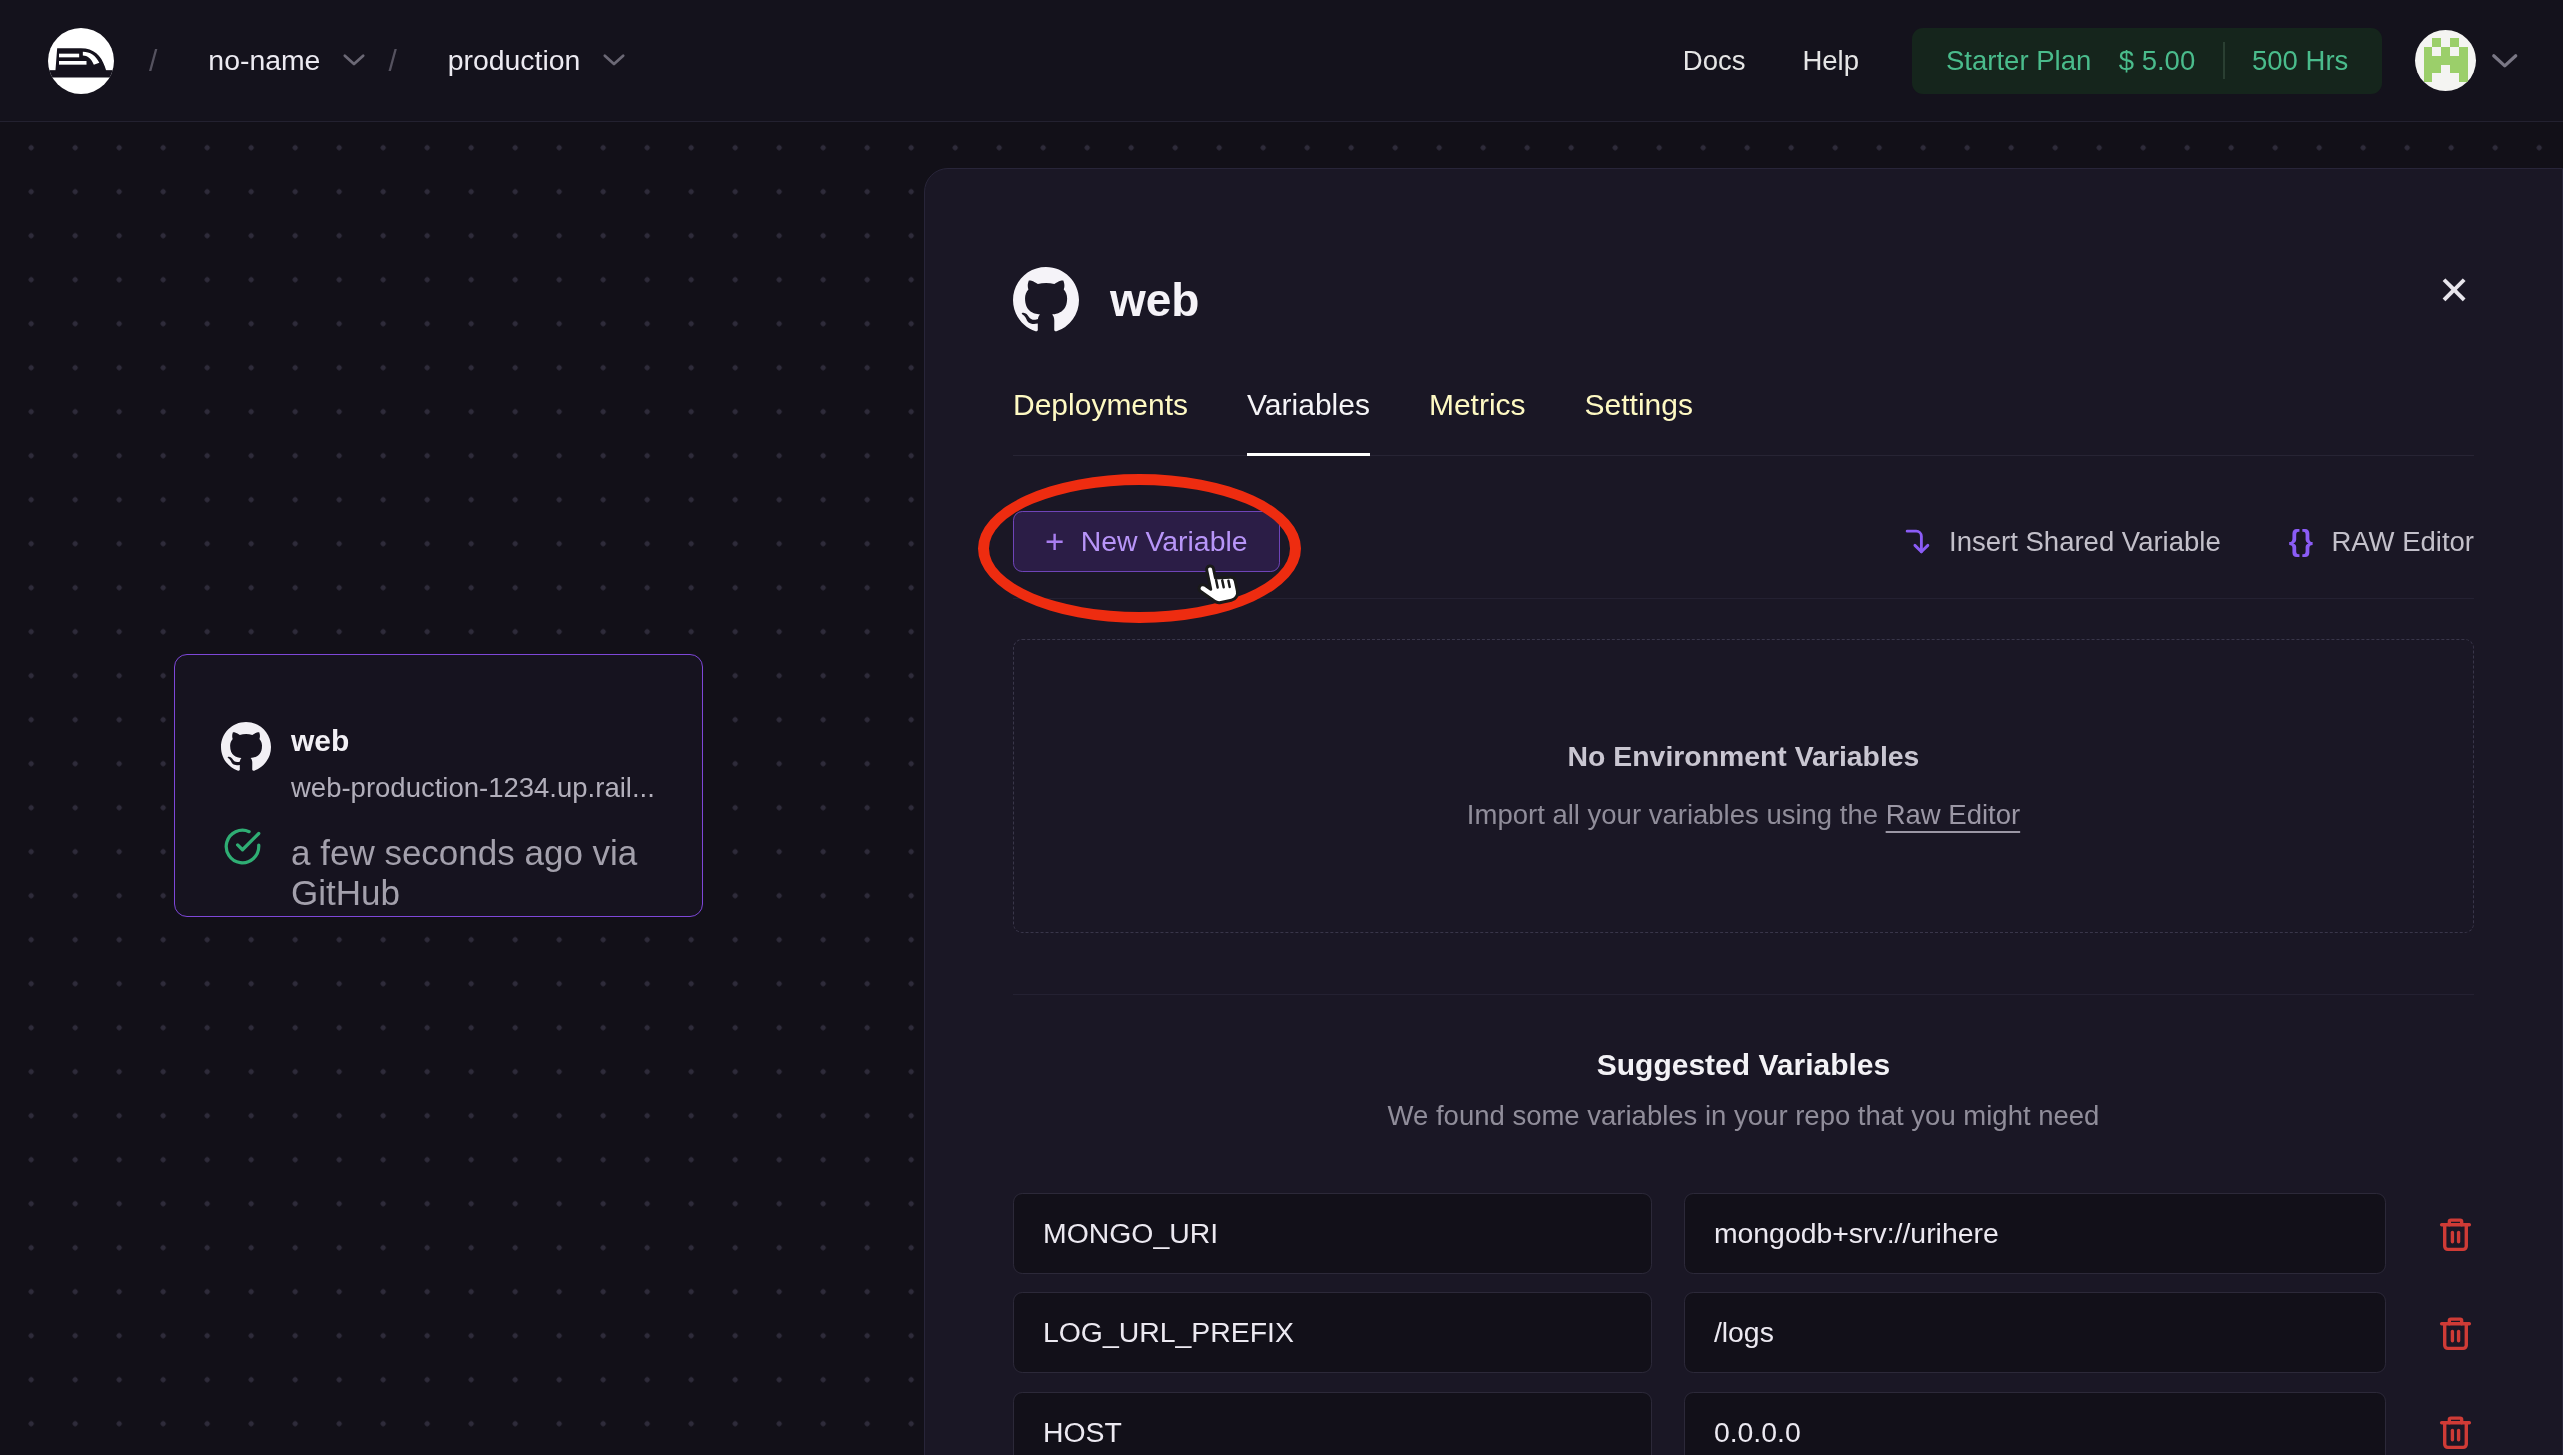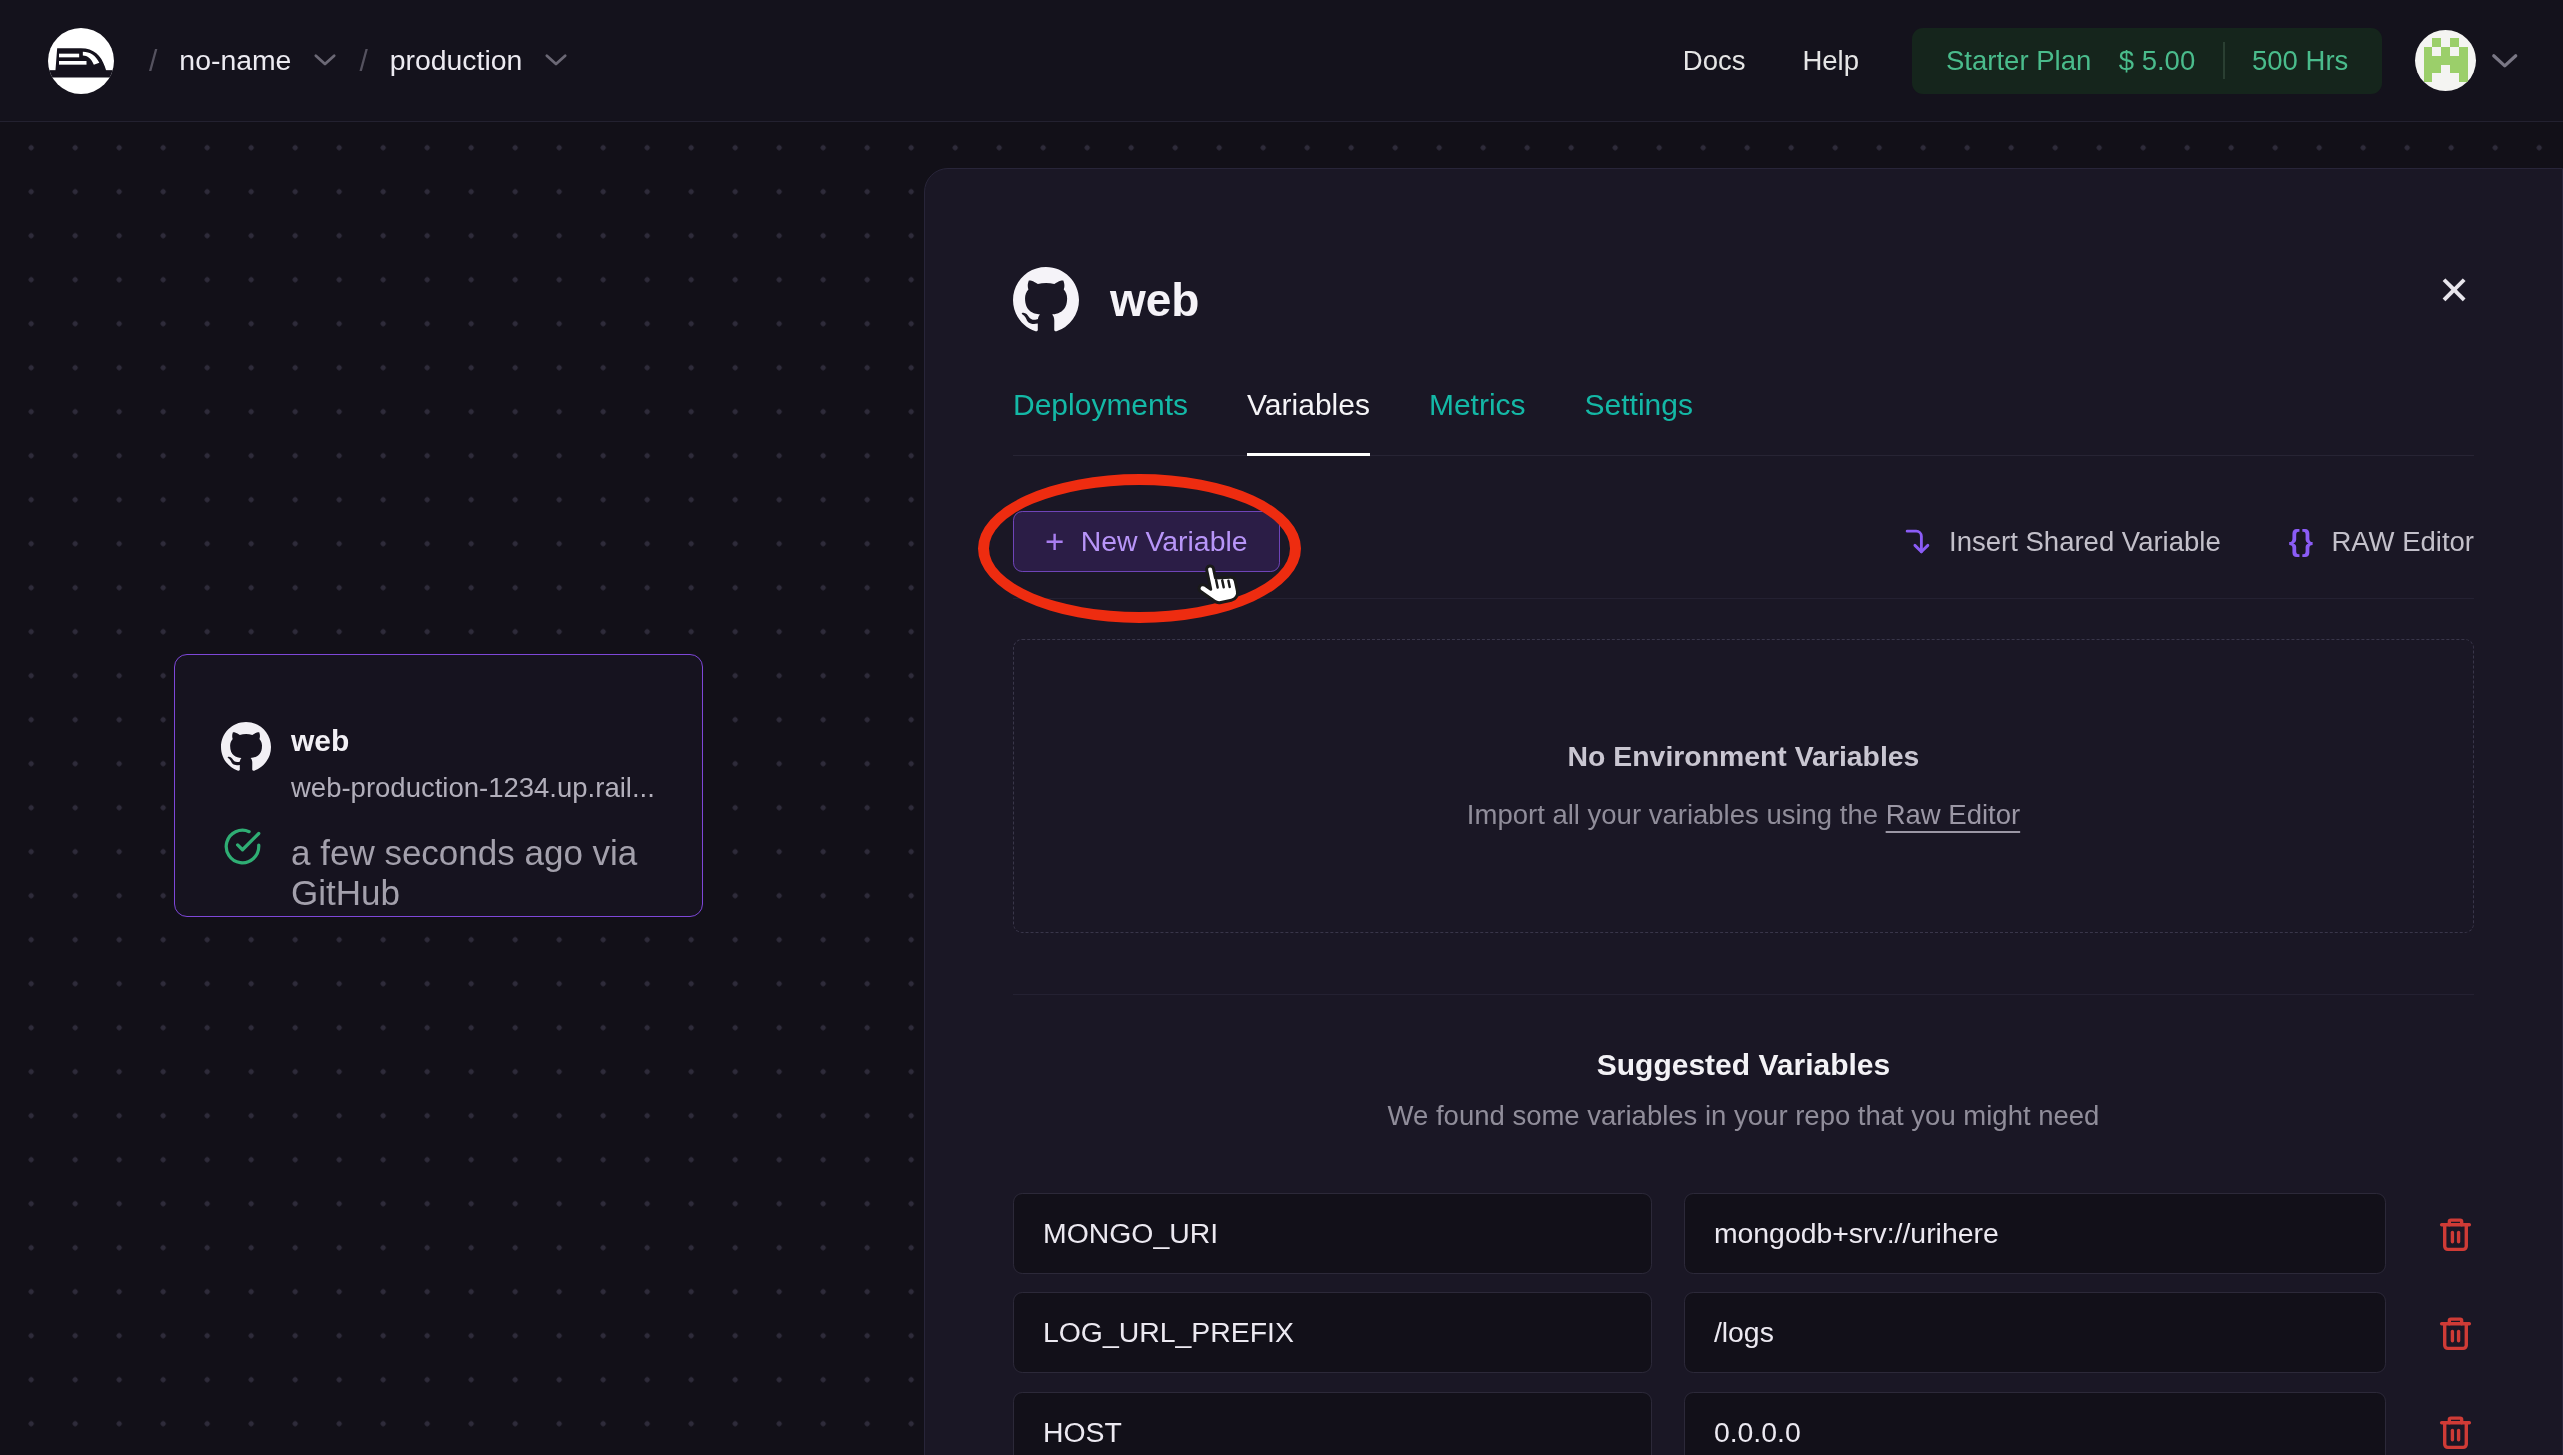--- a/index.html
+++ b/index.html
@@ -16,21 +16,21 @@
     position:absolute; top:0; left:0; width:2563px; height:122px;
     background:#14121c;
     border-bottom:0.9px solid #232130;
     display:flex; align-items:center;
     padding:0 48px;
     z-index:10;
   }
   .logo { width:66px; height:66px; flex:0 0 auto; }
   .crumbs { display:flex; align-items:center; gap:22px; margin-left:35px; font-size:28.4px; }
   .crumb-sep { color:#55525f; font-size:30px; }
-  .crumb-name { color:#eceaf1; font-weight:500; }
+  .crumb-name { color:#eceaf1; font-weight:500;margin-left:29px; }
   .chev { width:24px; height:14.7px; display:inline-block; }
   .chev svg { display:block; }
   .top-right { margin-left:auto; display:flex; align-items:center; }
   .top-link { color:#e5e5e5; font-size:27.5px; font-weight:500; cursor:pointer; }
   .top-link + .top-link { margin-left:57px; }
   .plan-pill {
     margin-left:53px;
     height:66px; border-radius:11px;
     background:#15251c;
     display:flex; align-items:center; gap:27.5px;
@@ -88,21 +88,21 @@
     font-size:39px; color:#e8e6ed; line-height:1; cursor:pointer; font-weight:400;
   }
 
   .tabs {
     margin-top:53px;
     display:flex; gap:59px;
     border-bottom:0.9px solid #272434;
   }
   .tab {
     position:relative;
-    font-size:30px; color:#14b8a6;
+    font-size:30px; color:#fef9c3;
     padding-bottom:33px;
     cursor:pointer;
   }
   .tab.active { color:#f5f4f7; font-weight:500; }
   .tab.active::after {
     content:""; position:absolute; left:0; right:0; bottom:-0.9px; height:2.8px; background:#ffffff;
   }
 
   .toolbar {
     margin-top:55px;

